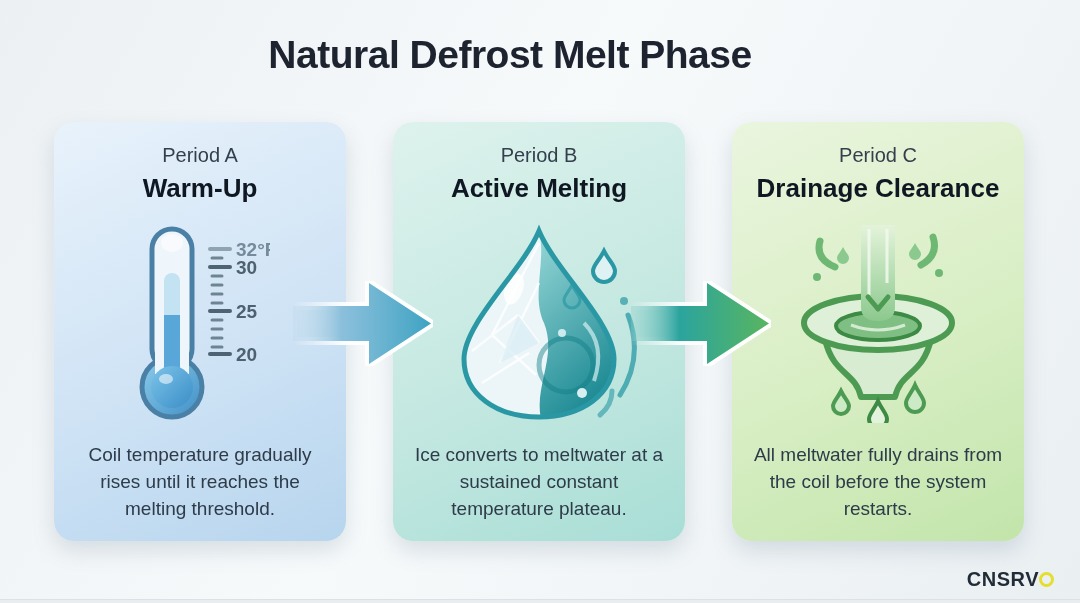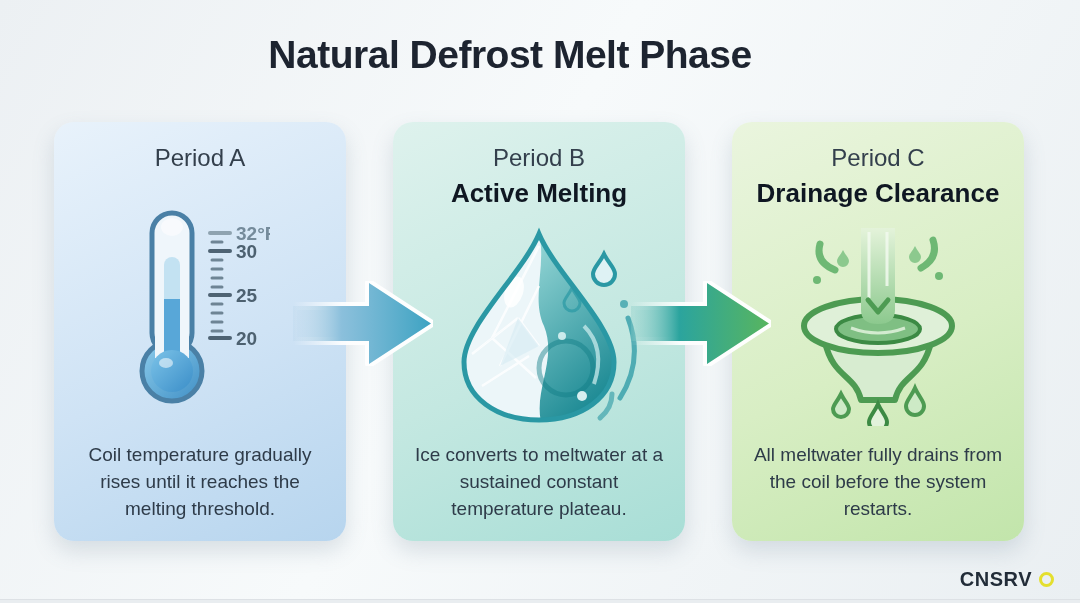--- a/index.html
+++ b/index.html
@@ -23,41 +23,41 @@
     border-radius:20px;
     box-shadow:0 10px 22px rgba(96,118,140,.20);
     display:flex; flex-direction:column; align-items:center;
     text-align:center;
   }
   .card-a { left:54px;  background:linear-gradient(155deg,#e8f2fb 0%, #cfe3f5 55%, #b7d5ee 100%); }
   .card-b { left:393px; background:linear-gradient(155deg,#def2ed 0%, #c4e8e1 55%, #a8ded6 100%); }
   .card-c { left:732px; background:linear-gradient(155deg,#eaf5de 0%, #d8eec4 55%, #c2e5ab 100%); }
 
   .period {
-    margin-top:22px; font-size:24px; font-weight:400; color:#333f4c;
+    margin-top:22px; font-size:20px; font-weight:400; color:#333f4c;
   }
   .phase-title {
     margin-top:6px; font-size:26px; font-weight:700; color:#0f1722;
   }
   .icon-wrap {
     flex:1; display:flex; align-items:center; justify-content:center;
     width:100%;
   }
   .desc {
     font-size:19px; line-height:1.42; color:#2e3b49;
     width:256px; margin:0 auto 18px auto;
   }
 
   .arrow { position:absolute; top:281px; width:140px; height:85px; }
   .arrow-1 { left:293px; }
   .arrow-2 { left:631px; }
 
   .brand {
     position:absolute; right:26px; bottom:12px;
-    display:flex; align-items:center; gap:7px;
+    display:flex; align-items:center; 
   }
   .brand-text { font-size:20px; font-weight:700; letter-spacing:.5px; color:#222c38; }
   .brand-ring {
     width:15px; height:15px; border-radius:50%;
     border:3.5px solid #e4df2e; display:inline-block;
   }
 
   .bottom-strip {
     position:absolute; left:0; bottom:0; width:1080px; height:4px;
     background:#e9edf0; border-top:1px solid #dde1e5;
@@ -65,20 +65,21 @@
 </style>
 </head>
 <body>
 
 <div class="stage">
 
   <h1 class="main-title">Natural Defrost Melt Phase</h1>
 
   <div class="card card-a">
     <div class="period">Period A</div>
+    <div class="phase-title">Warm-Up</div>
     <div class="icon-wrap">
       <svg width="140" height="205" viewBox="0 0 140 205">
         <defs>
           <linearGradient id="bulbG" x1="0" y1="0" x2="1" y2="1">
             <stop offset="0%" stop-color="#8ecdec"></stop>
               <stop offset="100%" stop-color="#3f8fc5"></stop>
           </linearGradient>
           <linearGradient id="innerBulbG" x1="0" y1="0" x2="1" y2="1">
             <stop offset="0%" stop-color="#7cc3e8"></stop>
               <stop offset="100%" stop-color="#3b8ec8"></stop>

